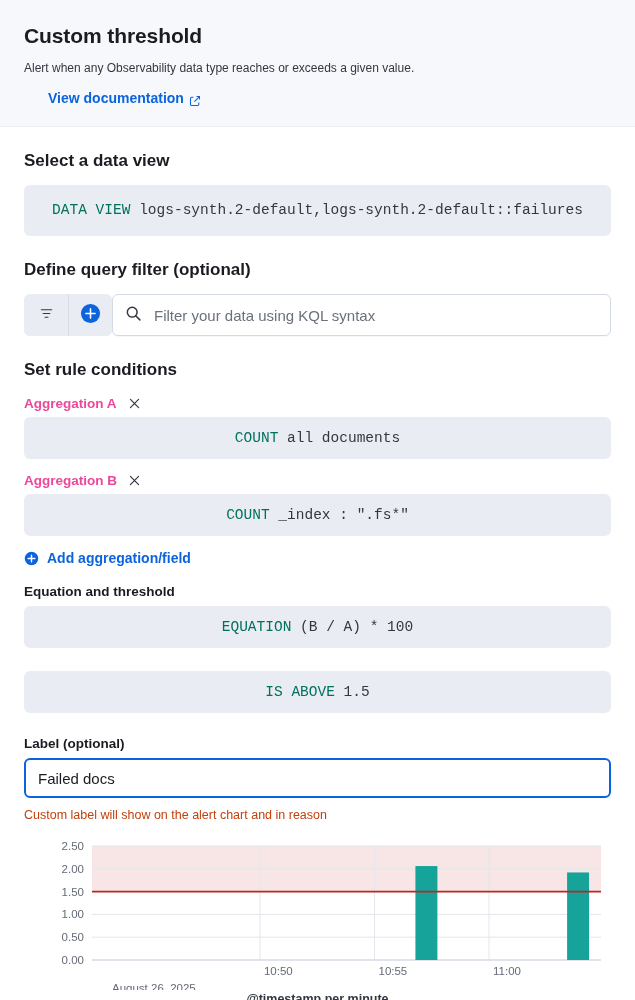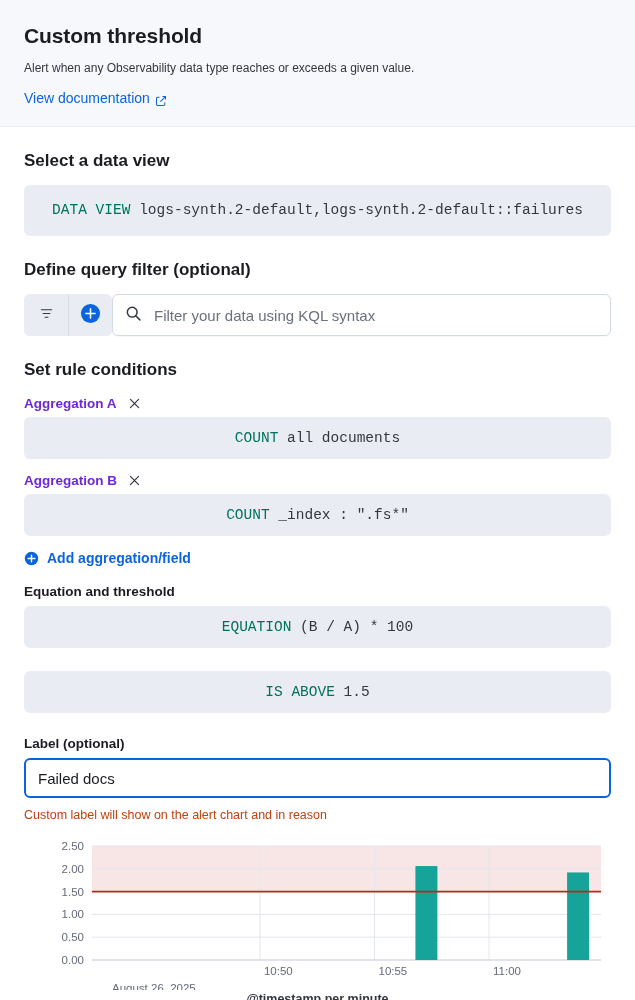--- a/index.html
+++ b/index.html
@@ -42,21 +42,22 @@
     color: #343741;
   }
   .doclink {
     font-size: 14px;
     line-height: 20px;
     color: #0b64dd;
     text-decoration: none;
     display: inline-flex;
     align-items: center;
     gap: 5px;
-    font-weight: 400;
+    font-weight: 700;
+    margin-left: 24px;
   }
   .ext-icon { display: inline-block; width: 12px; height: 12px; }
 
   
   .body {
     padding: 0 24px;
     background: #ffffff;
   }
   .section-title {
     font-size: 17px;
@@ -126,21 +127,21 @@
   
   .agg-label-row {
     display: flex;
     align-items: center;
     gap: 10px;
     margin: 14px 0 6px 0;
   }
   .agg-label {
     font-size: 13.5px;
     font-weight: 700;
-    color: #6d28d9;
+    color: #ec4899;
   }
   .x-btn {
     width: 15px;
     height: 15px;
     cursor: pointer;
     display: inline-flex;
     align-items: center;
     justify-content: center;
   }
   .agg-panel {

